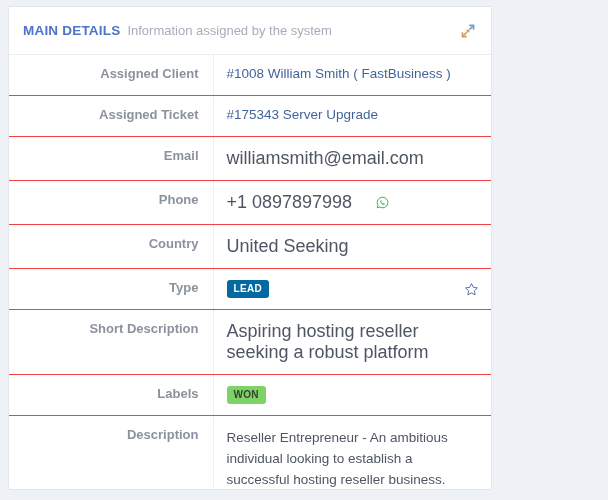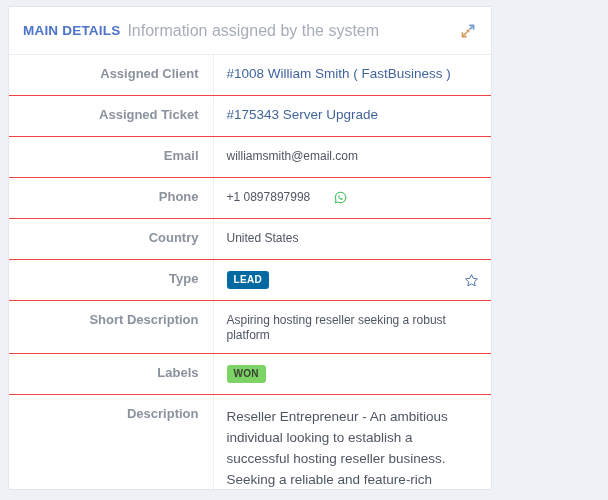--- a/index.html
+++ b/index.html
@@ -46,21 +46,21 @@
   }
   .hdr-title {
     color: #4d74c8;
     font-weight: bold;
     font-size: 13.5px;
     letter-spacing: .2px;
     white-space: nowrap;
   }
   .hdr-sub {
     color: #a6adb9;
-    font-size: 16px;
+    font-size: 13px;
     margin-left: 7px;
     white-space: nowrap;
   }
   .hdr-spacer { flex: 1; }
   .hdr-icon {
     width: 18px;
     height: 18px;
     display: flex;
     align-items: center;
     justify-content: center;
@@ -104,21 +104,21 @@
   }
   td.val .cellbody { flex: 1; min-width: 0; }
 
   .link {
     color: #42649e;
     text-decoration: none;
     cursor: pointer;
     font-size: 13.5px;
   }
 
-  .plain { color: #4e5663; font-size: 12px; }
+  .plain { color: #4e5663; font-size: 18px; }
 
   .desc {
     color: #4e5663;
     font-size: 13.5px;
     line-height: 21px;
     max-width: 350px;
   }
 
   
   .phone-line { display: inline-flex; align-items: center; gap: 24px; }
@@ -233,21 +233,21 @@
               </div>
             </div>
           </td>
         </tr>
 
         <tr>
           <td class="lbl">Country</td>
           <td class="val">
             <div class="rowline">
               <div class="cellbody">
-                <span class="plain">United States</span>
+                <span class="plain">United Seeking</span>
               </div>
             </div>
           </td>
         </tr>
 
         <tr>
           <td class="lbl">Type</td>
           <td class="val">
             <div class="rowline">
               <div class="cellbody badge-stack">

